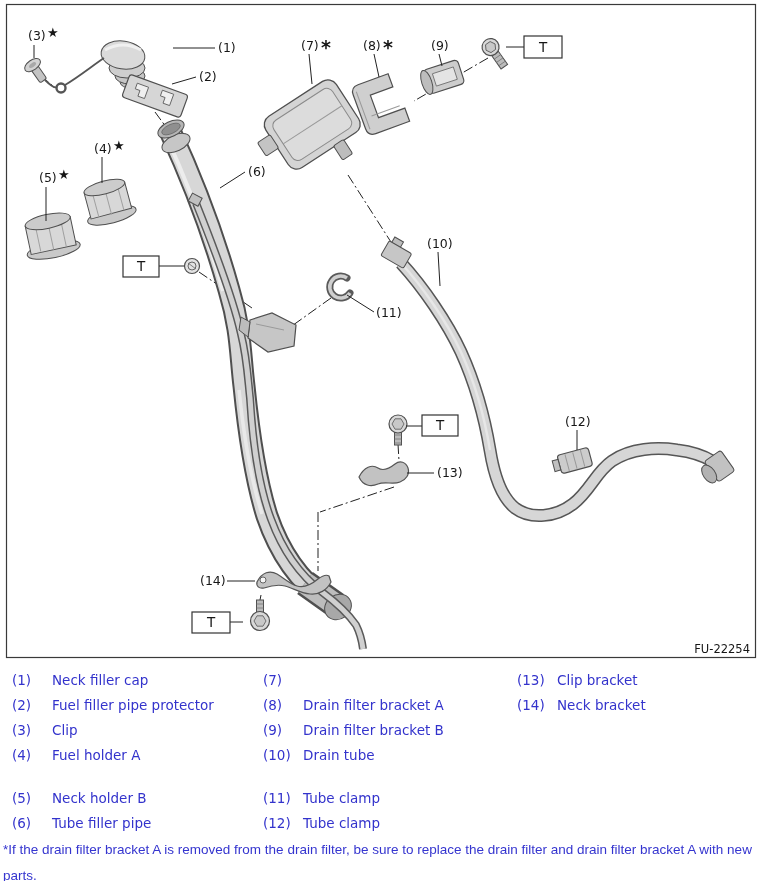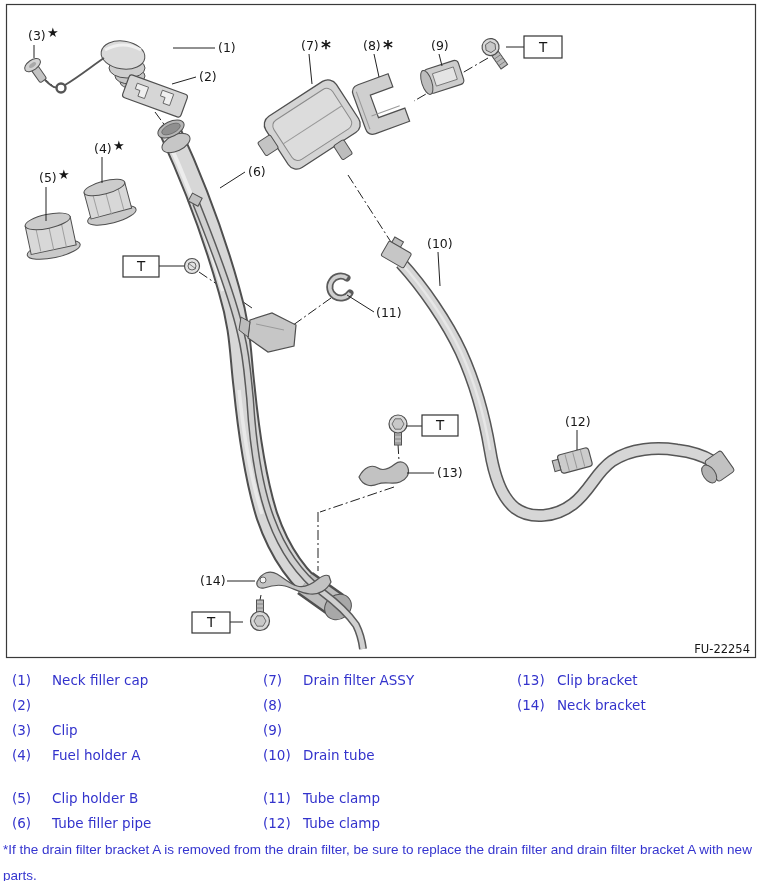--- a/index.html
+++ b/index.html
@@ -250,49 +250,51 @@
   </svg>
 
   <div class="legend">
     <div class="lcol lcol1">
       <div class="li">
         <span class="num">(1)</span>
         <span class="lbl">Neck filler cap</span>
       </div>
       <div class="li">
         <span class="num">(2)</span>
+        <span class="lbl">Fuel filler pipe protector</span>
       </div>
       <div class="li">
         <span class="num">(3)</span>
         <span class="lbl">Clip</span>
       </div>
       <div class="li">
         <span class="num">(4)</span>
         <span class="lbl">Fuel holder A</span>
       </div>
       <div class="li gap-above">
         <span class="num">(5)</span>
-        <span class="lbl">Clip holder B</span>
+        <span class="lbl">Neck holder B</span>
       </div>
       <div class="li">
         <span class="num">(6)</span>
         <span class="lbl">Tube filler pipe</span>
       </div>
     </div>
 
     <div class="lcol lcol2">
       <div class="li">
         <span class="num">(7)</span>
-        <span class="lbl">Drain filter ASSY</span>
       </div>
       <div class="li">
         <span class="num">(8)</span>
+        <span class="lbl">Drain filter bracket A</span>
       </div>
       <div class="li">
         <span class="num">(9)</span>
+        <span class="lbl">Drain filter bracket B</span>
       </div>
       <div class="li">
         <span class="num">(10)</span>
         <span class="lbl">Drain tube</span>
       </div>
       <div class="li gap-above">
         <span class="num">(11)</span>
         <span class="lbl">Tube clamp</span>
       </div>
       <div class="li">

